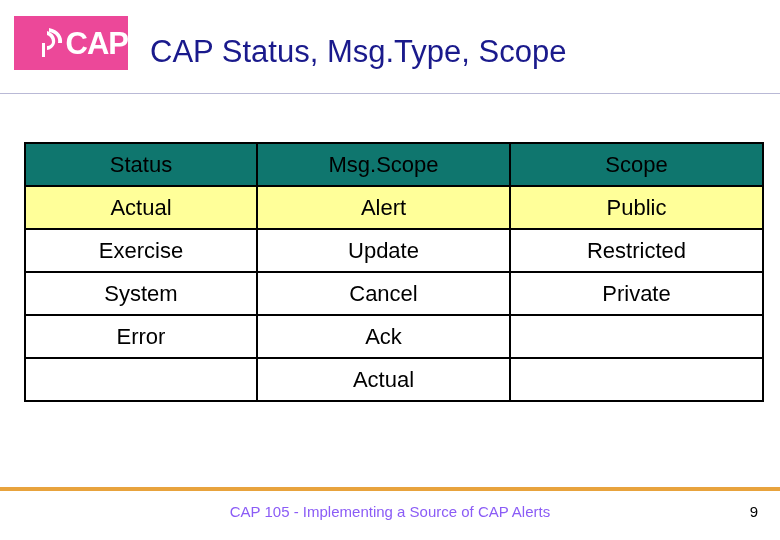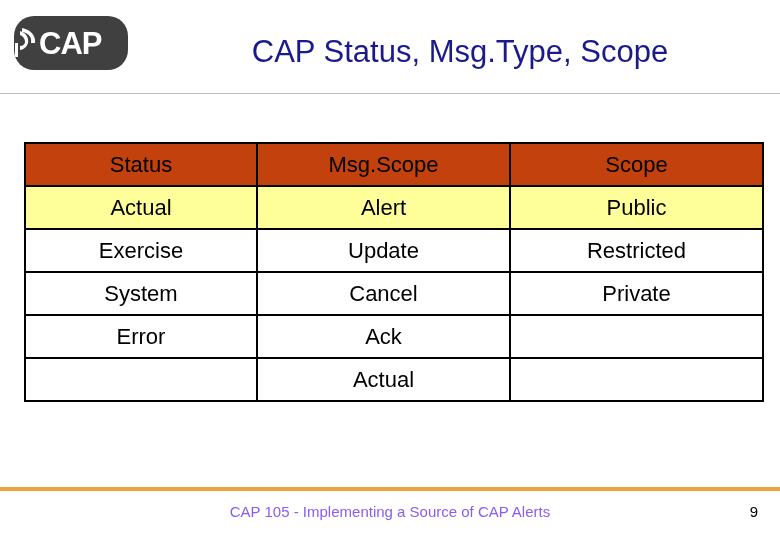--- a/index.html
+++ b/index.html
@@ -22,26 +22,25 @@
     left: 0;
     width: 780px;
     height: 94px;
   }
   .cap-logo {
     position: absolute;
     left: 14px;
     top: 16px;
     width: 114px;
     height: 54px;
-    background: #404040;
+    background: #ec4899;
     display: flex;
     align-items: center;
-    justify-content: flex-start;
+    justify-content: flex-end;
     overflow: hidden;
-    border-radius: 20px;
   }
   .cap-logo .wave {
     width: 22px;
     height: 30px;
     margin-right: 3px;
     position: relative;
   }
   .cap-logo .wave svg { display: block; }
   .cap-logo .logo-text {
     color: #ffffff;
@@ -49,21 +48,20 @@
     font-weight: bold;
     font-size: 31px;
     letter-spacing: -1px;
     line-height: 1;
   }
   .slide-title {
     position: absolute;
     left: 150px;
     top: 34px;
     width: 620px;
-    text-align: center;
     font-size: 31px;
     color: #1a1a8c;
     font-family: "Liberation Sans", sans-serif;
   }
   .header-rule {
     position: absolute;
     top: 93px;
     left: 0;
     width: 780px;
     height: 1px;
@@ -89,21 +87,21 @@
     vertical-align: middle;
     font-size: 22px;
     color: #000000;
     font-family: "Liberation Sans", sans-serif;
     padding: 0;
   }
   td.col-status { width: 230px; }
   td.col-msgtype { width: 251px; }
   td.col-scope  { width: 251px; }
 
-  td.hdr { background: #c2410c; }
+  td.hdr { background: #0f766e; }
   td.row-actual { background: #ffff99; }
   td.plain { background: #ffffff; margin-left: 43px; }
   td.empty { background: #ffffff; }
   td.noborder-bottom { border-bottom: none; }
 
   
   td.blank-cell {
     border-top: none;
     border-bottom: none;
   }

